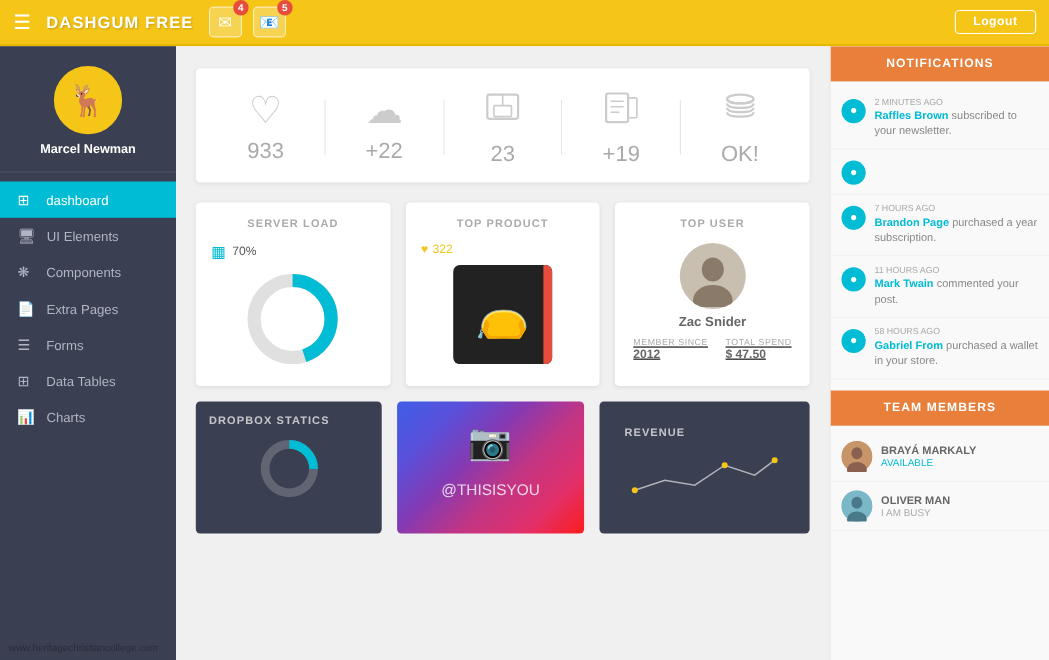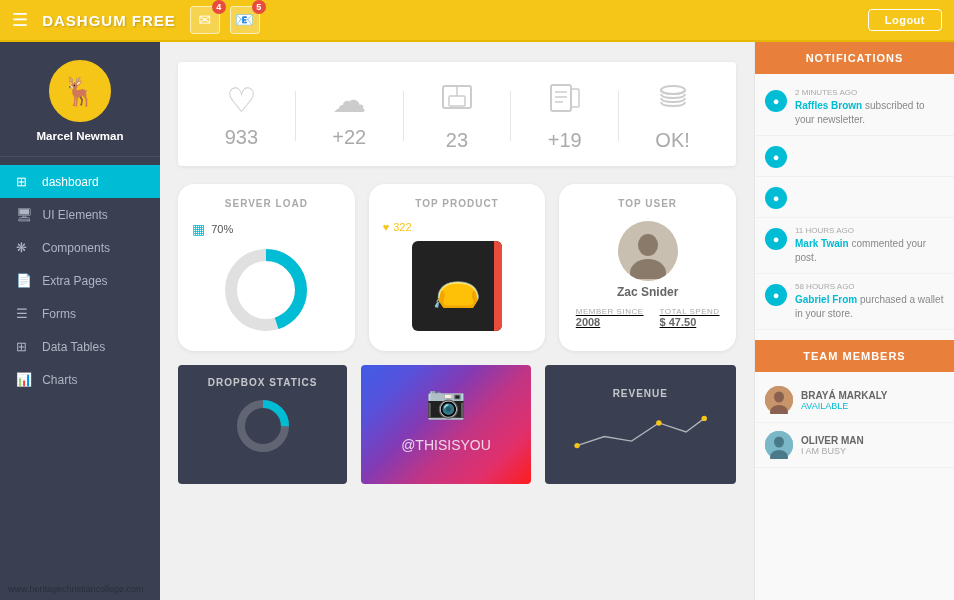--- a/index.html
+++ b/index.html
@@ -93,21 +93,21 @@
     .stat-value { font-size: 20px; color: #aaa; font-weight: 400; }
     .stat-divider {
       width: 1px; background: #e5e5e5; height: 50px; align-self: center;
     }
 
     
     .card-row {
       display: flex; gap: 14px; margin-bottom: 14px;
     }
     .card {
-      background: #fff; border-radius: 16px;
+      background: #fff; border-radius: 4px;
       box-shadow: 0 1px 4px rgba(0,0,0,0.07);
       padding: 14px 14px 16px;
       flex: 1;
     }
     .card-title {
       text-align: center; font-size: 10px; color: #aaa;
       letter-spacing: 1px; text-transform: uppercase;
       margin-bottom: 12px; font-weight: 600;
     }
 
@@ -144,21 +144,21 @@
     .user-stat-value { font-size: 11px; color: #666; font-weight: 600; }
 
     
     .bottom-row { display: flex; gap: 14px; }
     .bottom-card { flex: 1; border-radius: 4px; min-height: 80px; overflow: hidden; }
     .dropbox-card { background: #3a3f51; padding: 12px; }
     .instagram-card { background: linear-gradient(135deg, #405de6, #5851db, #833ab4, #c13584, #e1306c, #fd1d1d); padding: 12px; display: flex; flex-direction: column; align-items: center; }
     .revenue-card { background: #3a3f51; padding: 23px; }
     .bottom-card-title {
       font-size: 10px; color: rgba(255,255,255,0.7); letter-spacing: 1px;
-      text-transform: uppercase; text-align: center; margin-bottom: 8px; font-weight: 600;
+      text-transform: uppercase; margin-bottom: 8px; font-weight: 600;
     }
     .instagram-icon { font-size: 32px; color: #fff; margin-top: 6px; }
     .instagram-handle { font-size: 14px; color: rgba(255,255,255,0.8); margin-top: 16px; }
 
     .donut-mini-wrap { display: flex; justify-content: center; margin-top: 4px; }
 
     
     .right-panel {
       width: 200px; min-width: 200px;
       background: #f9f9f9;
@@ -363,21 +363,21 @@
             <svg width="56" height="56" viewBox="0 0 56 56">
               <circle cx="28" cy="28" r="28" fill="#c8bfb0"></circle>
               <ellipse cx="28" cy="22" rx="10" ry="11" fill="#8a7a6a"></ellipse>
               <ellipse cx="28" cy="50" rx="18" ry="14" fill="#8a7a6a"></ellipse>
             </svg>
           </div>
           <span class="user-name">Zac Snider</span>
           <div class="user-stats">
             <div class="user-stat">
               <div class="user-stat-label">MEMBER SINCE</div>
-              <div class="user-stat-value">2008</div>
+              <div class="user-stat-value">2012</div>
             </div>
             <div class="user-stat">
               <div class="user-stat-label">TOTAL SPEND</div>
               <div class="user-stat-value">$ 47.50</div>
             </div>
           </div>
         </div>
       </div>
 
     </div>
@@ -428,20 +428,26 @@
           </div>
         </div>
       </div>
 
       <div class="notif-item">
         <div class="notif-icon">●</div>
       </div>
 
       <div class="notif-item">
         <div class="notif-icon">●</div>
+        <div class="notif-content">
+          <div class="notif-time">7 HOURS AGO</div>
+          <div class="notif-text">
+            <span class="notif-link">Brandon Page</span><span> purchased a year subscription.</span>
+          </div>
+        </div>
       </div>
 
       <div class="notif-item">
         <div class="notif-icon">●</div>
         <div class="notif-content">
           <div class="notif-time">11 HOURS AGO</div>
           <div class="notif-text">
             <span class="notif-link">Mark Twain</span><span> commented your post.</span>
           </div>
         </div>

